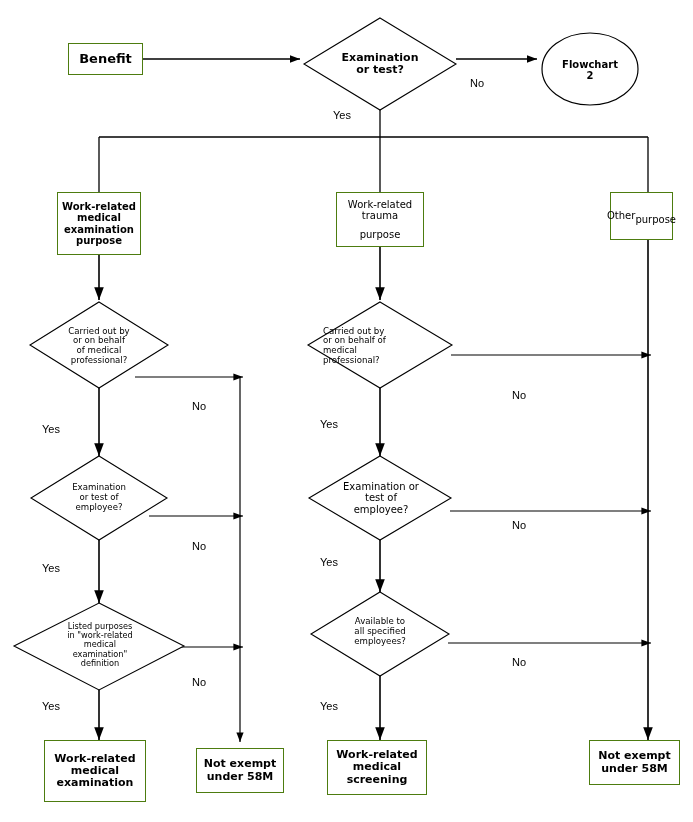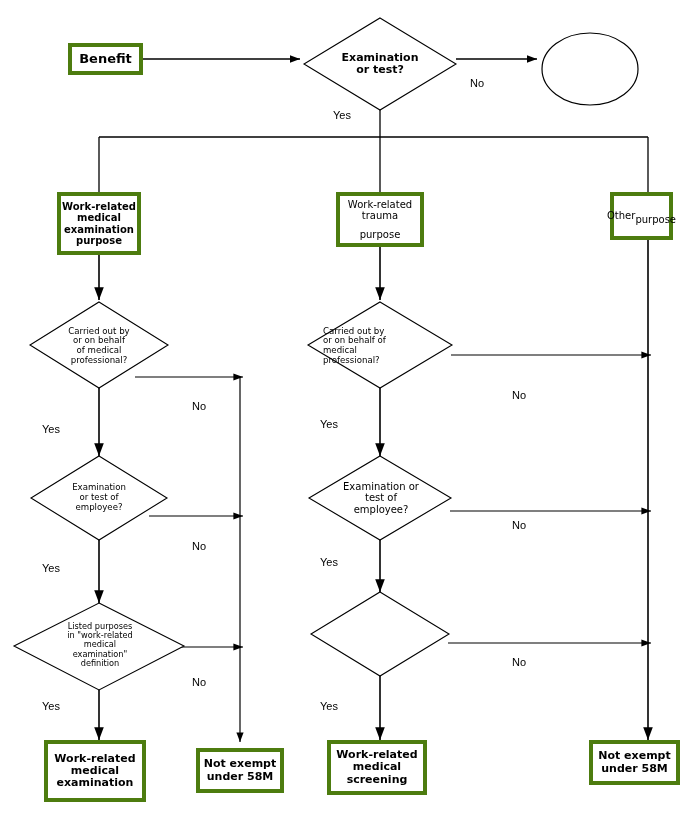--- a/index.html
+++ b/index.html
@@ -30,21 +30,21 @@
     align-items: center;
     justify-content: center;
     text-align: center;
     font-family: "DejaVu Sans", sans-serif;
     color: #000000;
     line-height: 1.12;
     white-space: pre-line;
     pointer-events: auto;
   }
   .proc-box {
-    border: 4px solid #4d7c0f;
+    border: 1px solid #4d7c0f;
     background: #ffffff;
     box-sizing: border-box;
   }
   .bold-text {
     font-weight: bold;
   }
   .edge-label {
     position: absolute;
     font-family: Liberation Sans, sans-serif;
     font-size: 11px;
@@ -227,21 +227,30 @@
 medical
 professional?</span>
   </div>
 
   <div class="diamond-text" style="left:325px; top:474px; width:112px; height:48px; font-size:10px;">
     <span>Examination or
 test of
 employee?</span>
   </div>
 
-
+  <div class="diamond-text" style="left:327px; top:608px; width:106px; height:48px; font-size:8.6px;">
+    <span>Available to
+all specified
+employees?</span>
+  </div>
+
+  <div class="term-ellipse-text" style="left:548px; top:52px; width:84px; height:36px; font-size:10px;">
+    <span>Flowchart
+2</span>
+  </div>
 
   <div class="edge-label" style="left:470px; top:77px;">No</div>
   <div class="edge-label" style="left:333px; top:109px;">Yes</div>
 
   <div class="edge-label" style="left:192px; top:400px;">No</div>
   <div class="edge-label" style="left:42px; top:423px;">Yes</div>
 
   <div class="edge-label" style="left:192px; top:540px;">No</div>
   <div class="edge-label" style="left:42px; top:562px;">Yes</div>
 

